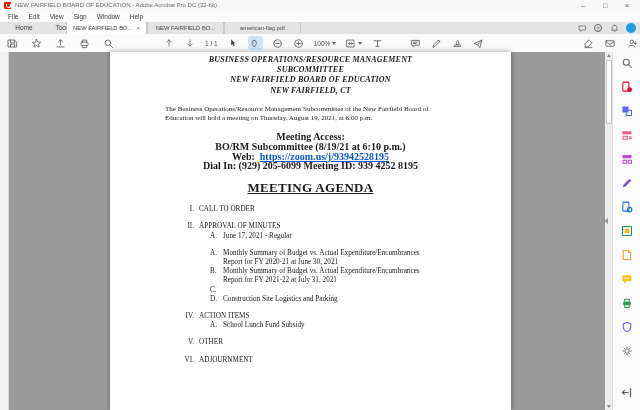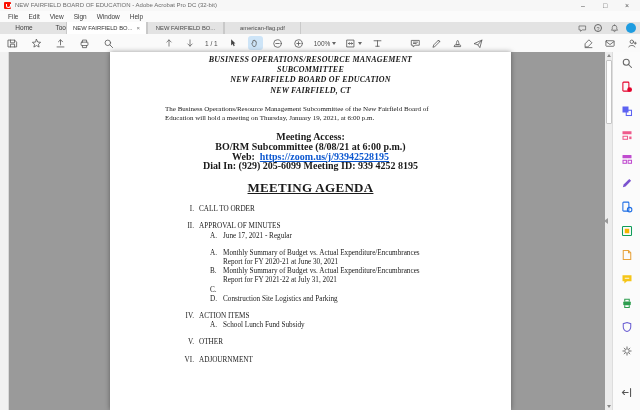--- a/index.html
+++ b/index.html
@@ -250,24 +250,24 @@
   <div class="leftrail"></div>
 
   <div class="docarea">
     <div class="page">
       <div class="doc-title">
         <div>BUSINESS OPERATIONS/RESOURCE MANAGEMENT</div>
         <div>SUBCOMMITTEE</div>
         <div>NEW FAIRFIELD BOARD OF EDUCATION</div>
         <div>NEW FAIRFIELD, CT</div>
       </div>
-      <p class="intro">The Business Operations/Resource Management Subcommittee of the New Fairfield Board of Education will hold a meeting on Thursday, January 19, 2021, at 6:00 p.m.</p>
+      <p class="intro">The Business Operations/Resource Management Subcommittee of the New Fairfield Board of Education will hold a meeting on Thursday, August 19, 2021, at 6:00 p.m.</p>
       <div class="access">
         <div>Meeting Access:</div>
-        <div>BO/RM Subcommittee (8/08/21 at 6:00 p.m.)</div>
+        <div>BO/RM Subcommittee (8/19/21 at 6:10 p.m.)</div>
         <div><span>Web:</span>&nbsp;
           <a href="#">https://zoom.us/j/93942528195</a></div>
         <div>Dial In: (929) 205-6099 Meeting ID: 939 4252 8195</div>
       </div>
       <div class="agenda-head">MEETING AGENDA</div>
       <div class="agenda">
         <div class="ag-group">
           <div class="ag-row">
               <span class="ag-num">I.</span>
               <span class="ag-text">CALL TO ORDER</span>

